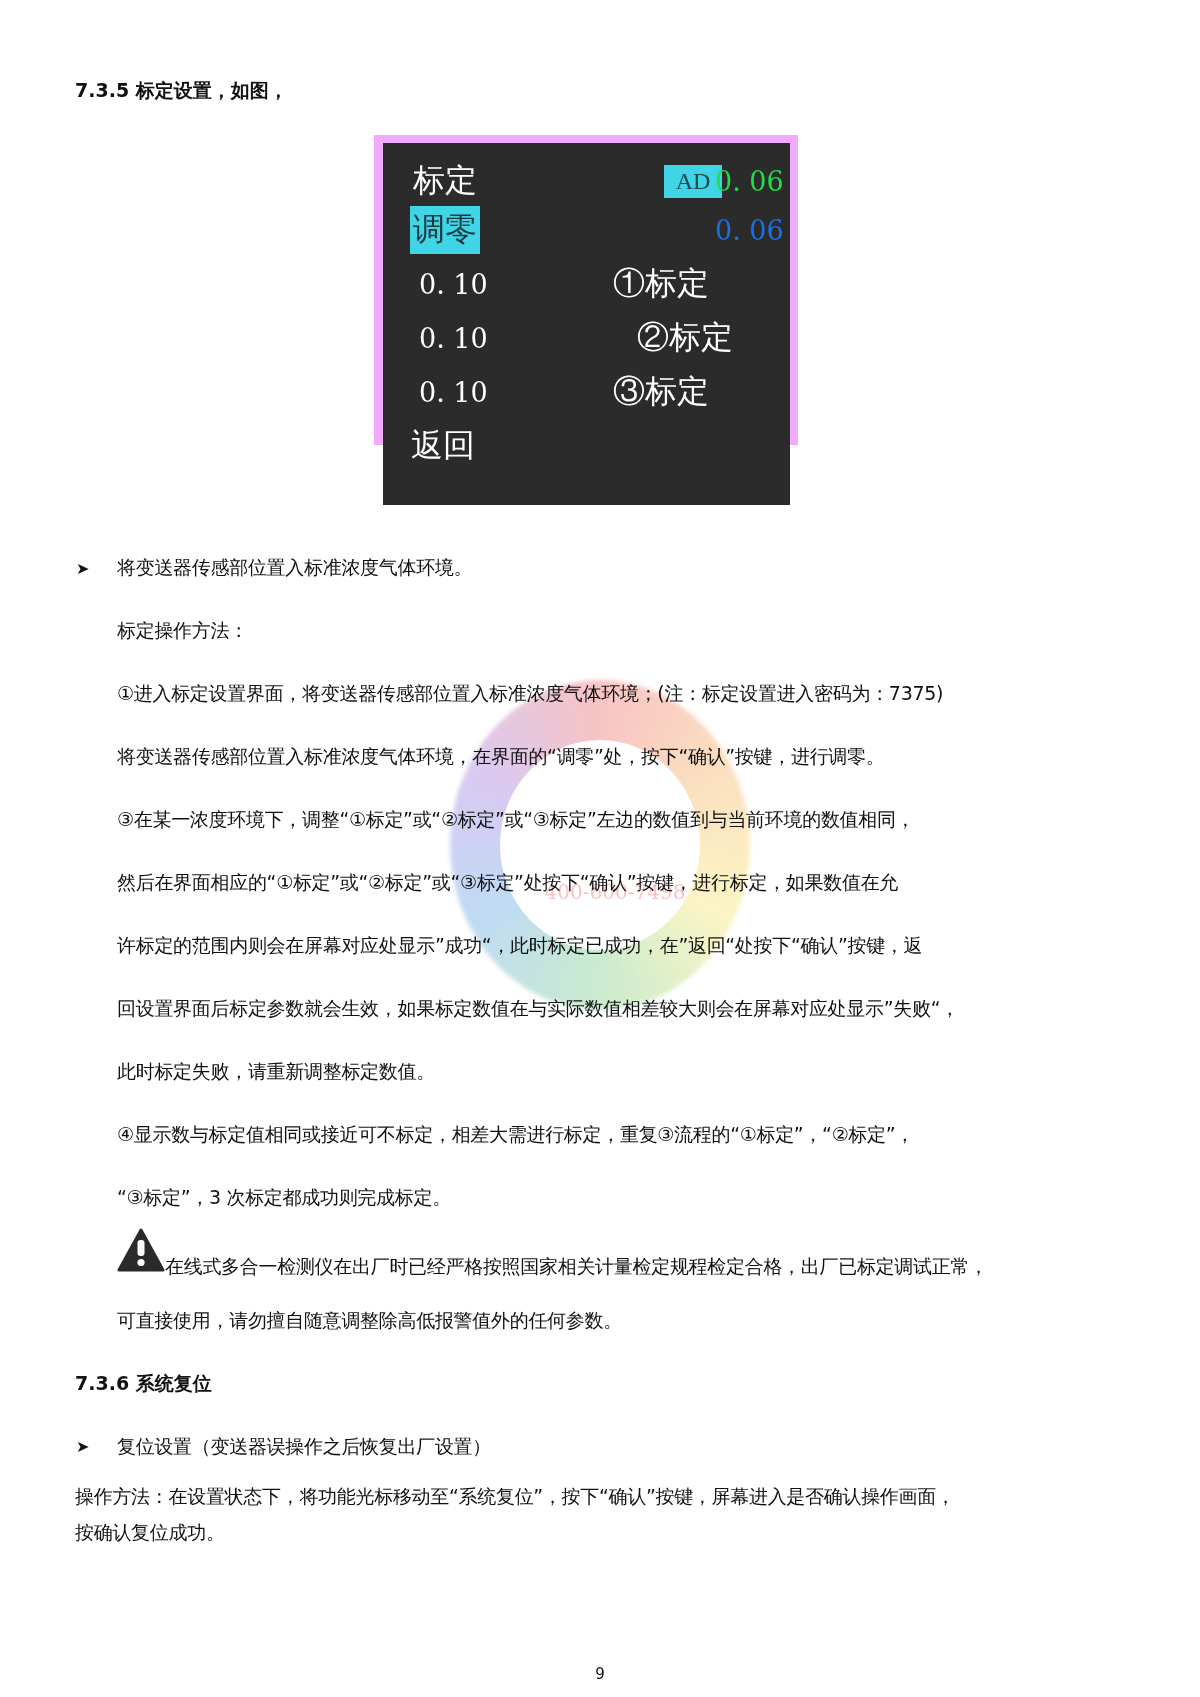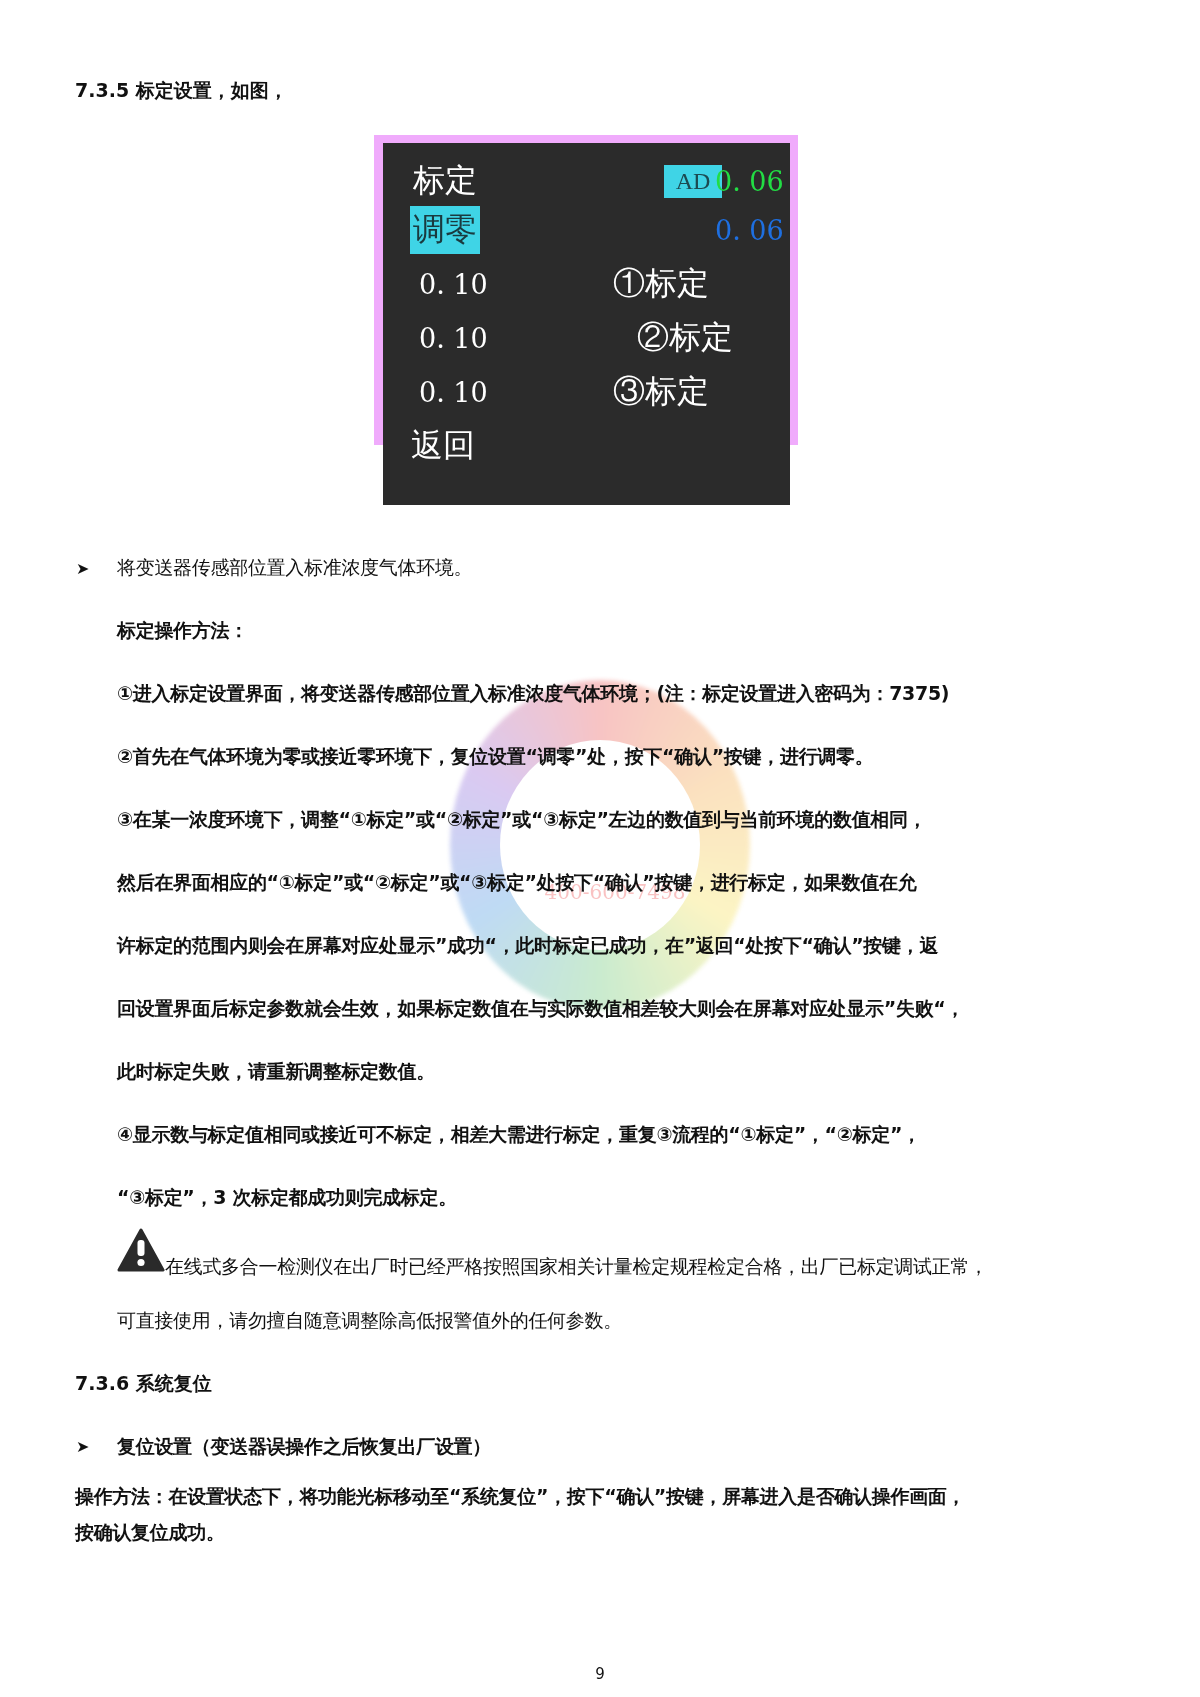--- a/index.html
+++ b/index.html
@@ -4,21 +4,21 @@
 <style>
   html, body { margin: 0; padding: 0; background: #ffffff; }
   body {
     width: 1200px; height: 1697px; position: relative; overflow: hidden;
     font-family: "DejaVu Sans", "Liberation Sans", sans-serif;
     color: #111111;
   }
   .abs { position: absolute; }
   .h { font-weight: bold; font-size: 19px; color: #111; white-space: nowrap; }
   .p { font-size: 19px; color: #111; white-space: nowrap; letter-spacing: -0.3px; }
-  .b { font-weight: bold; }
+  .b { font-weight: normal; }
 
   
   .watermark {
     position: absolute; left: 440px; top: 650px; width: 340px; height: 400px;
     pointer-events: none; opacity: 0.32;
   }
   .wm-ring {
     position: absolute; left: 10px; top: 30px; width: 300px; height: 330px; border-radius: 50%;
     background: conic-gradient(#e94a4a, #f3a23c, #f6e04b, #5cc36b, #3a8fe0, #8e5bd6, #e94a4a);
     filter: blur(2px);
@@ -96,21 +96,21 @@
 
     <div class="scr-text scr-cn" style="left:28px; top:286px;">返回</div>
   </div>
 </div>
 
 <div class="bullet-arrow" style="left:76px; top:559px;">➤</div>
 <div class="abs p" style="left:117px; top:555px;">将变送器传感部位置入标准浓度气体环境。</div>
 
 <div class="abs p b" style="left:117px; top:618px;">标定操作方法：</div>
 <div class="abs p b" style="left:117px; top:681px;">①进入标定设置界面，将变送器传感部位置入标准浓度气体环境；(注：标定设置进入密码为：7375)</div>
-<div class="abs p b" style="left:117px; top:744px;">②首先在气体环境为零或接近零环境下，复位设置“调零”处，按下“确认”按键，进行调零。</div>
+<div class="abs p b" style="left:117px; top:744px;">将变送器传感部位置入标准浓度气体环境，在界面的“调零”处，按下“确认”按键，进行调零。</div>
 <div class="abs p b" style="left:117px; top:807px;">③在某一浓度环境下，调整“①标定”或“②标定”或“③标定”左边的数值到与当前环境的数值相同，</div>
 <div class="abs p b" style="left:117px; top:870px;">然后在界面相应的“①标定”或“②标定”或“③标定”处按下“确认”按键，进行标定，如果数值在允</div>
 <div class="abs p b" style="left:117px; top:933px;">许标定的范围内则会在屏幕对应处显示”成功“，此时标定已成功，在”返回“处按下“确认”按键，返</div>
 <div class="abs p b" style="left:117px; top:996px;">回设置界面后标定参数就会生效，如果标定数值在与实际数值相差较大则会在屏幕对应处显示”失败“，</div>
 <div class="abs p b" style="left:117px; top:1059px;">此时标定失败，请重新调整标定数值。</div>
 <div class="abs p b" style="left:117px; top:1122px;">④显示数与标定值相同或接近可不标定，相差大需进行标定，重复③流程的“①标定”，“②标定”，</div>
 <div class="abs p b" style="left:117px; top:1185px;">“③标定”，3 次标定都成功则完成标定。</div>
 
 <svg class="warn-icon" viewBox="0 0 48 44">
   <path d="M24 2 L46 42 L2 42 Z" fill="#2a2a2a" stroke="#2a2a2a" stroke-width="3" stroke-linejoin="round"></path>

